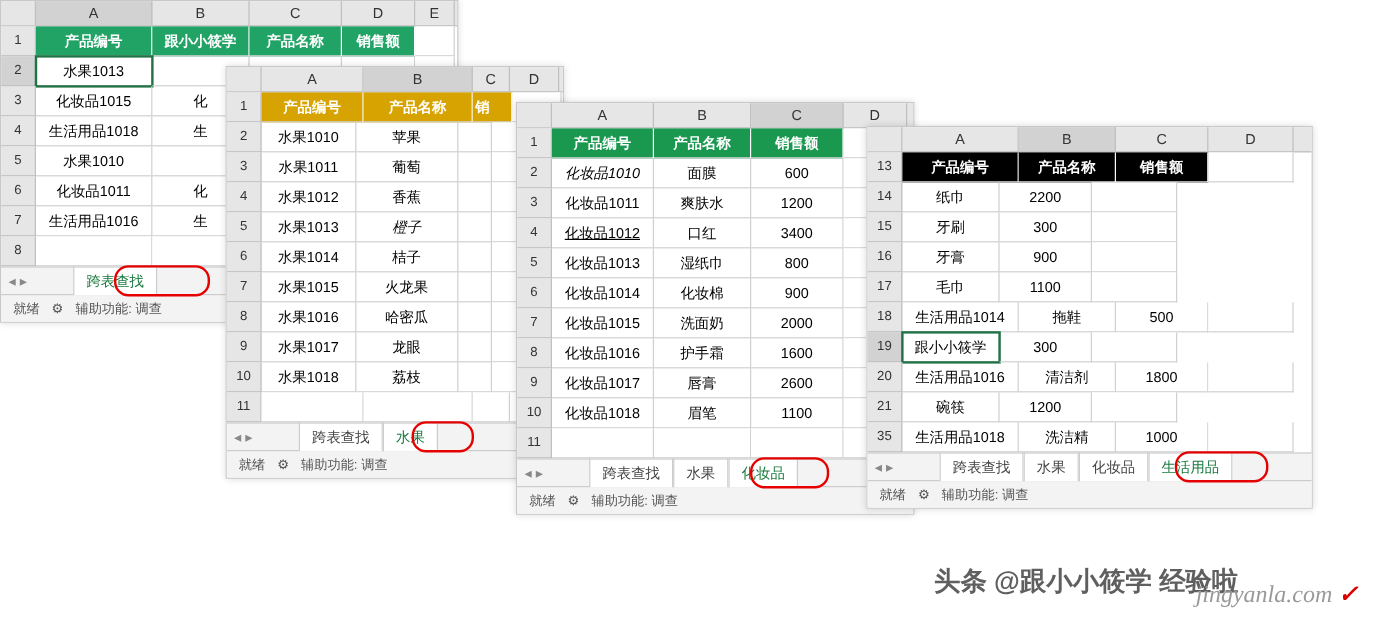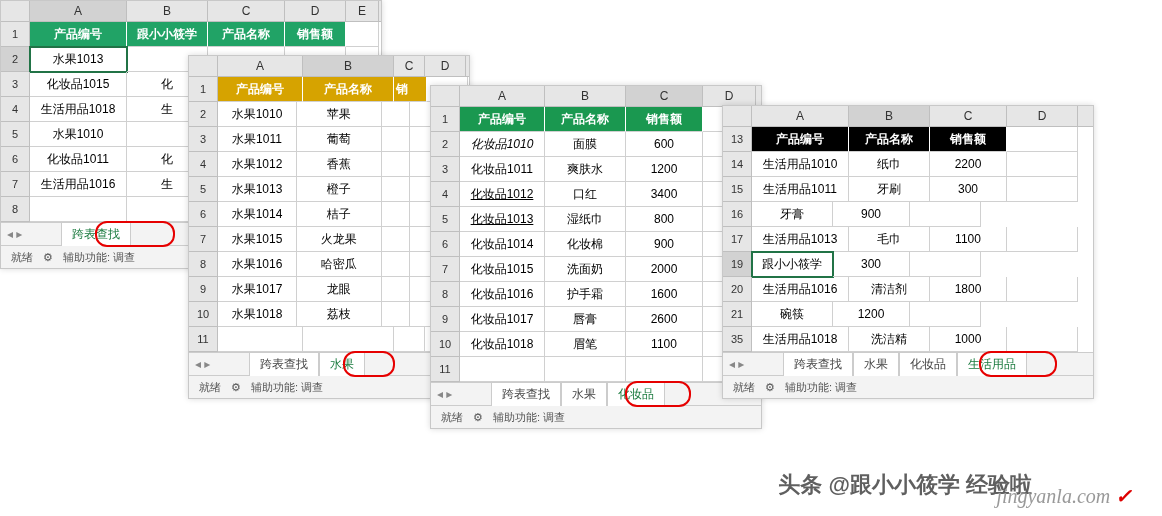--- a/index.html
+++ b/index.html
@@ -151,21 +151,21 @@
       <div class="row">
         <div class="rh">4</div>
         <div class="cell" style="width: 84px;">水果1012</div>
         <div class="cell" style="width: 90px;">香蕉</div>
         <div class="cell" style="width: 30px;"></div>
         <div class="blank" style="width: 62px;"></div>
       </div>
       <div class="row">
         <div class="rh">5</div>
         <div class="cell" style="width: 84px;">水果1013</div>
-        <div class="cell" style="width: 90px;">橙子</div>
+        <div class="cell" style="width: 90px; font-style: italic;">橙子</div>
         <div class="cell" style="width: 30px;"></div>
         <div class="blank" style="width: 62px;"></div>
       </div>
       <div class="row">
         <div class="rh">6</div>
         <div class="cell" style="width: 84px;">水果1014</div>
         <div class="cell" style="width: 90px;">桔子</div>
         <div class="cell" style="width: 30px;"></div>
         <div class="blank" style="width: 62px;"></div>
       </div>
@@ -250,21 +250,21 @@
       </div>
       <div class="row">
         <div class="rh">4</div>
         <div class="cell" style="width: 84px; text-decoration: underline;">化妆品1012</div>
         <div class="cell" style="width: 80px;">口红</div>
         <div class="cell" style="width: 76px;">3400</div>
         <div class="blank" style="width: 52px;"></div>
       </div>
       <div class="row">
         <div class="rh">5</div>
-        <div class="cell" style="width: 84px; text-decoration: underline;">化妆品1013</div>
+        <div class="cell" style="width: 84px;">化妆品1013</div>
         <div class="cell" style="width: 80px;">湿纸巾</div>
         <div class="cell" style="width: 76px;">800</div>
         <div class="blank" style="width: 52px;"></div>
       </div>
       <div class="row">
         <div class="rh">6</div>
         <div class="cell" style="width: 84px;">化妆品1014</div>
         <div class="cell" style="width: 80px;">化妆棉</div>
         <div class="cell" style="width: 76px;">900</div>
         <div class="blank" style="width: 52px;"></div>
@@ -330,43 +330,47 @@
   <div class="row">
     <div class="rh">13</div>
     <div class="cell hdr black" style="width:96px">产品编号</div>
     <div class="cell hdr black" style="width:80px">产品名称</div>
     <div class="cell hdr black" style="width:76px">销售额</div>
     <div class="blank" style="width:70px"></div>
   </div>
   <div id="p4rows">
       <div class="row">
         <div class="rh">14</div>
-        <div class="cell" style="width: 96px;">生活用品1010</div>
         <div class="cell" style="width: 80px;">纸巾</div>
         <div class="cell" style="width: 76px;">2200</div>
         <div class="blank" style="width: 70px;"></div>
       </div>
       <div class="row">
         <div class="rh">15</div>
-        <div class="cell" style="width: 96px;">生活用品1011</div>
         <div class="cell" style="width: 80px;">牙刷</div>
         <div class="cell" style="width: 76px;">300</div>
         <div class="blank" style="width: 70px;"></div>
       </div>
       <div class="row">
         <div class="rh">16</div>
         <div class="cell" style="width: 80px;">牙膏</div>
         <div class="cell" style="width: 76px;">900</div>
         <div class="blank" style="width: 70px;"></div>
       </div>
       <div class="row">
         <div class="rh">17</div>
-        <div class="cell" style="width: 96px;">生活用品1013</div>
         <div class="cell" style="width: 80px;">毛巾</div>
         <div class="cell" style="width: 76px;">1100</div>
+        <div class="blank" style="width: 70px;"></div>
+      </div>
+      <div class="row">
+        <div class="rh">18</div>
+        <div class="cell" style="width: 96px;">生活用品1014</div>
+        <div class="cell" style="width: 80px;">拖鞋</div>
+        <div class="cell" style="width: 76px;">500</div>
         <div class="blank" style="width: 70px;"></div>
       </div>
       <div class="row">
         <div class="rh sel">19</div>
         <div class="cell active" style="width: 80px;">跟小小筱学</div>
         <div class="cell" style="width: 76px;">300</div>
         <div class="blank" style="width: 70px;"></div>
       </div>
       <div class="row">
         <div class="rh">20</div>

